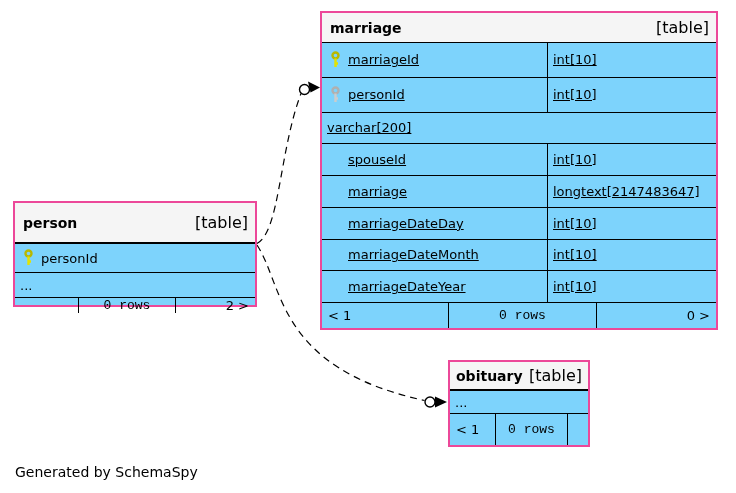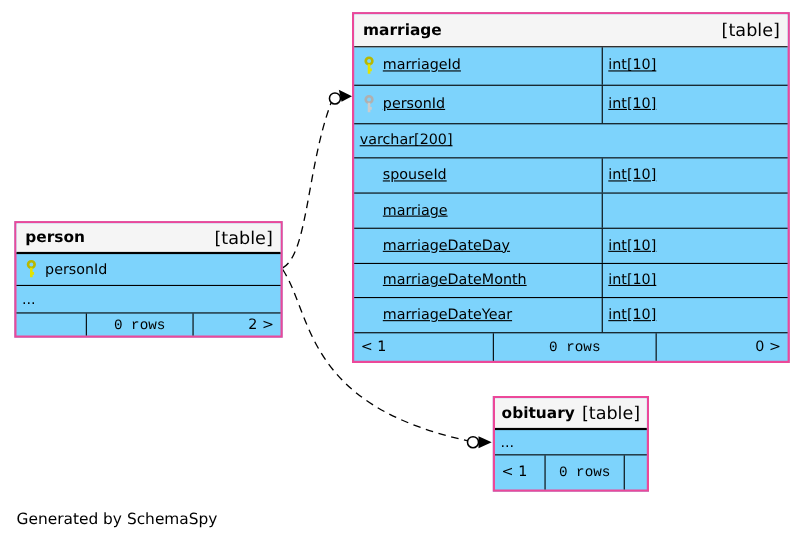--- a/index.html
+++ b/index.html
@@ -43,21 +43,21 @@
   
   .marriage { left: 320px; top: 11px; width: 398px; height: 319px; }
   .marriage .tbl-header { height: 30px; }
   .marriage .tbl-footer { height: 26px; }
   .marriage .f-left { width: 126px; }
   .marriage .f-center { width: 148px; }
   .marriage .f-right { flex: 1; }
 
   
   .person { left: 13px; top: 201px; width: 244px; height: 106px; }
-  .person .tbl-header { height: 27px; }
+  .person .tbl-header { height: 40px; }
   .person .row-person { height: 29px; flex: 0 0 auto; }
   .person .ellipsis-row { height: 25px; flex: 0 0 auto; }
   .person .tbl-footer { height: 23px; flex: 1; }
   .person .f-left { width: 63px; }
   .person .f-center { width: 97px; }
   .person .f-right { flex: 1; }
 
   
   .obituary { left: 448px; top: 360px; width: 142px; height: 87px; }
   .obituary .tbl-header { height: 28px; padding: 0 6px; }
@@ -121,20 +121,21 @@
         <span class="key-slot"></span>
         <span>spouseId</span>
       </div>
       <div class="cell-type">int[10]</div>
     </div>
     <div class="row">
       <div class="cell-name">
         <span class="key-slot"></span>
         <span>marriage</span>
       </div>
+      <div class="cell-type">longtext[2147483647]</div>
     </div>
     <div class="row">
       <div class="cell-name">
         <span class="key-slot"></span>
         <span>marriageDateDay</span>
       </div>
       <div class="cell-type">int[10]</div>
     </div>
     <div class="row">
       <div class="cell-name">

